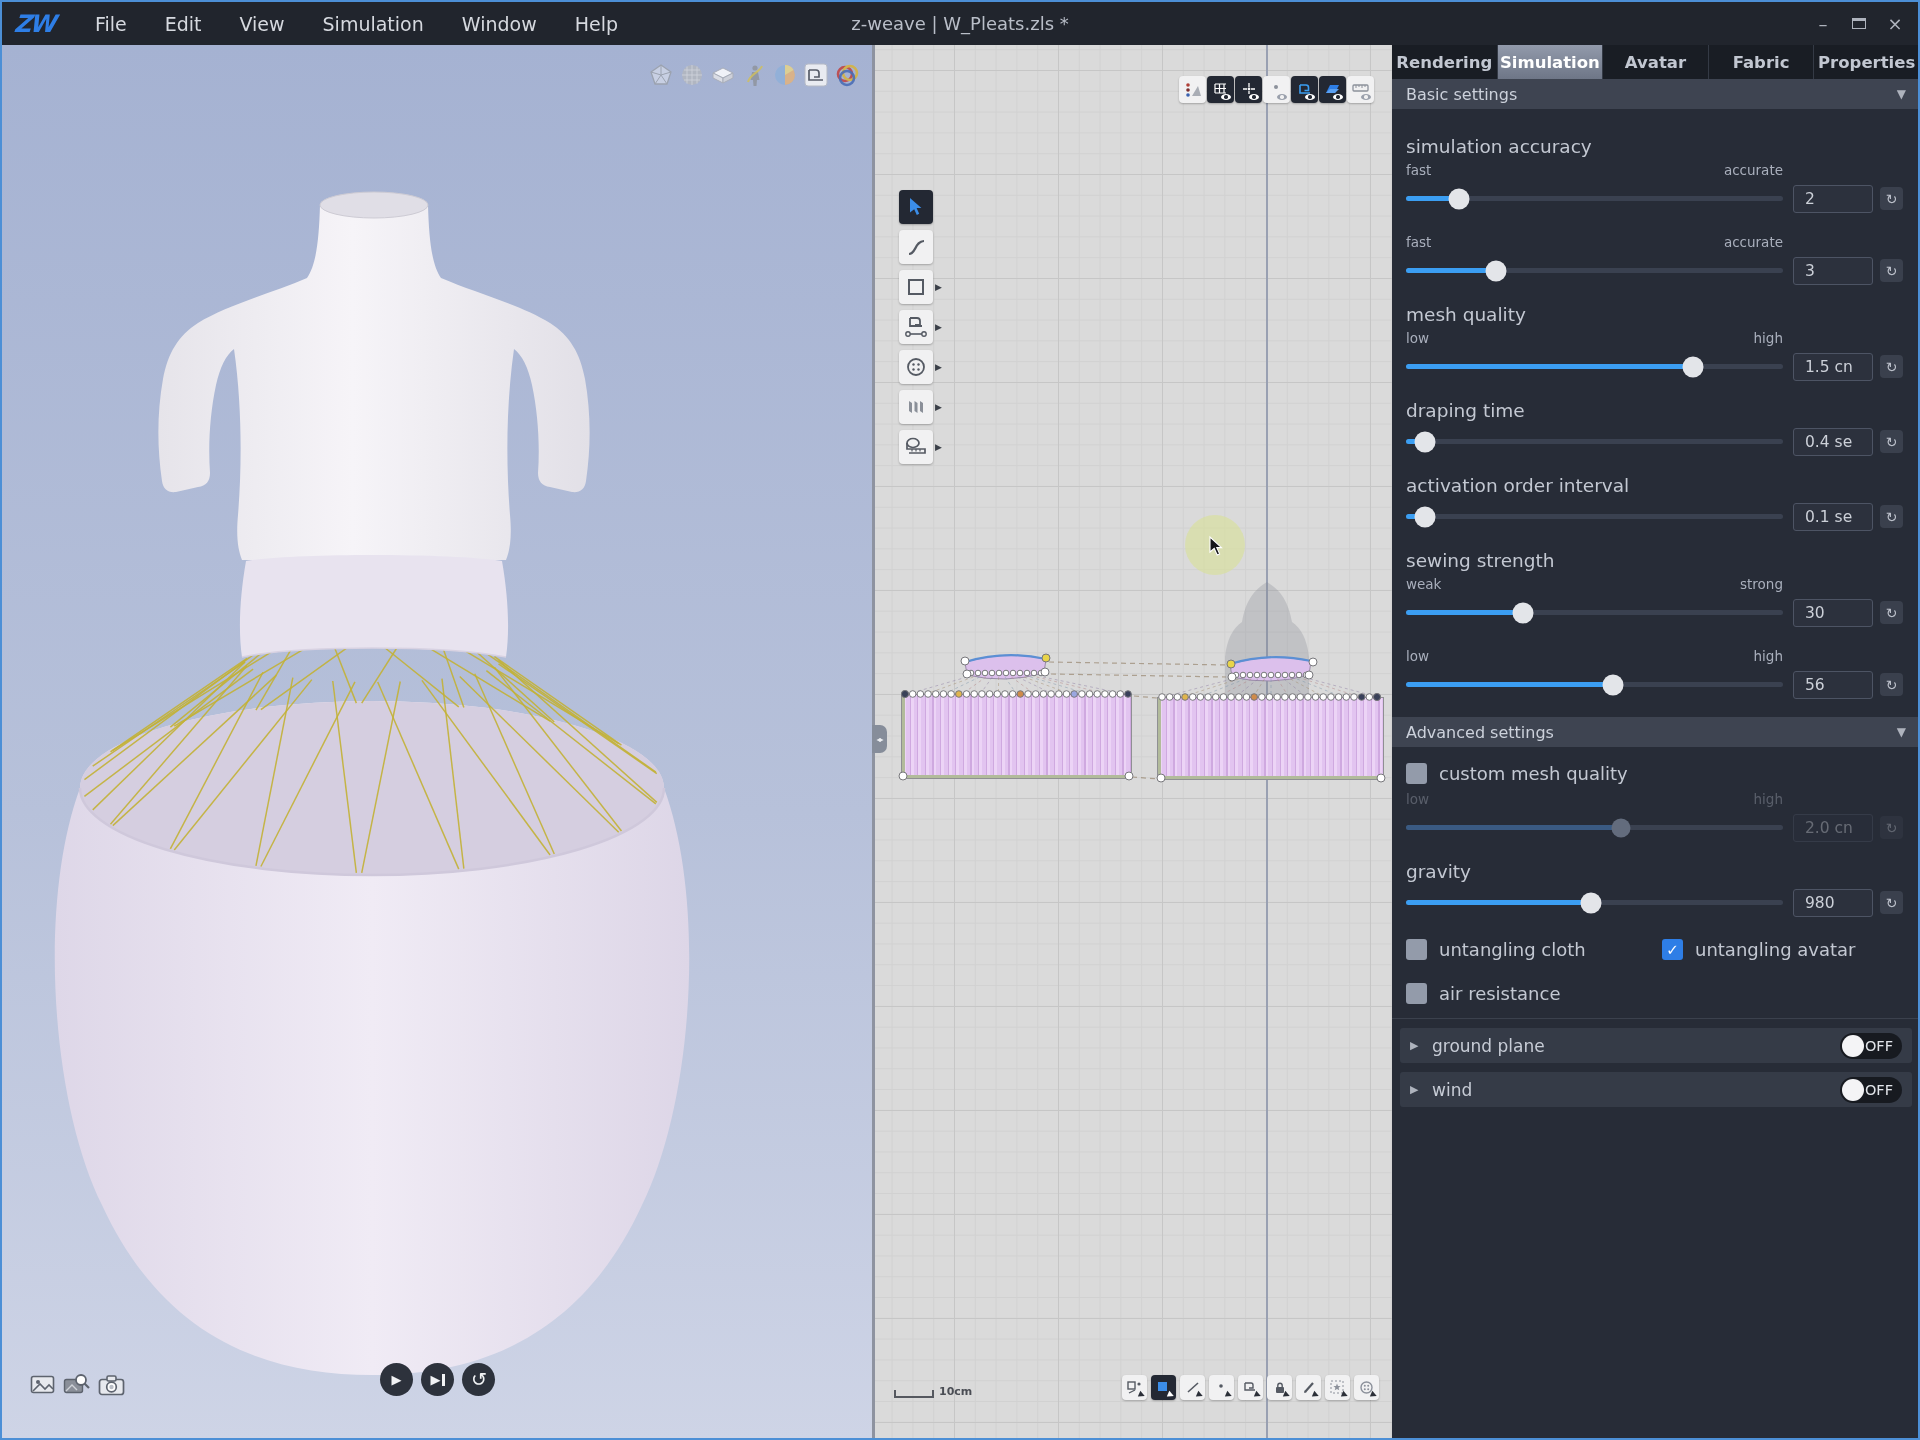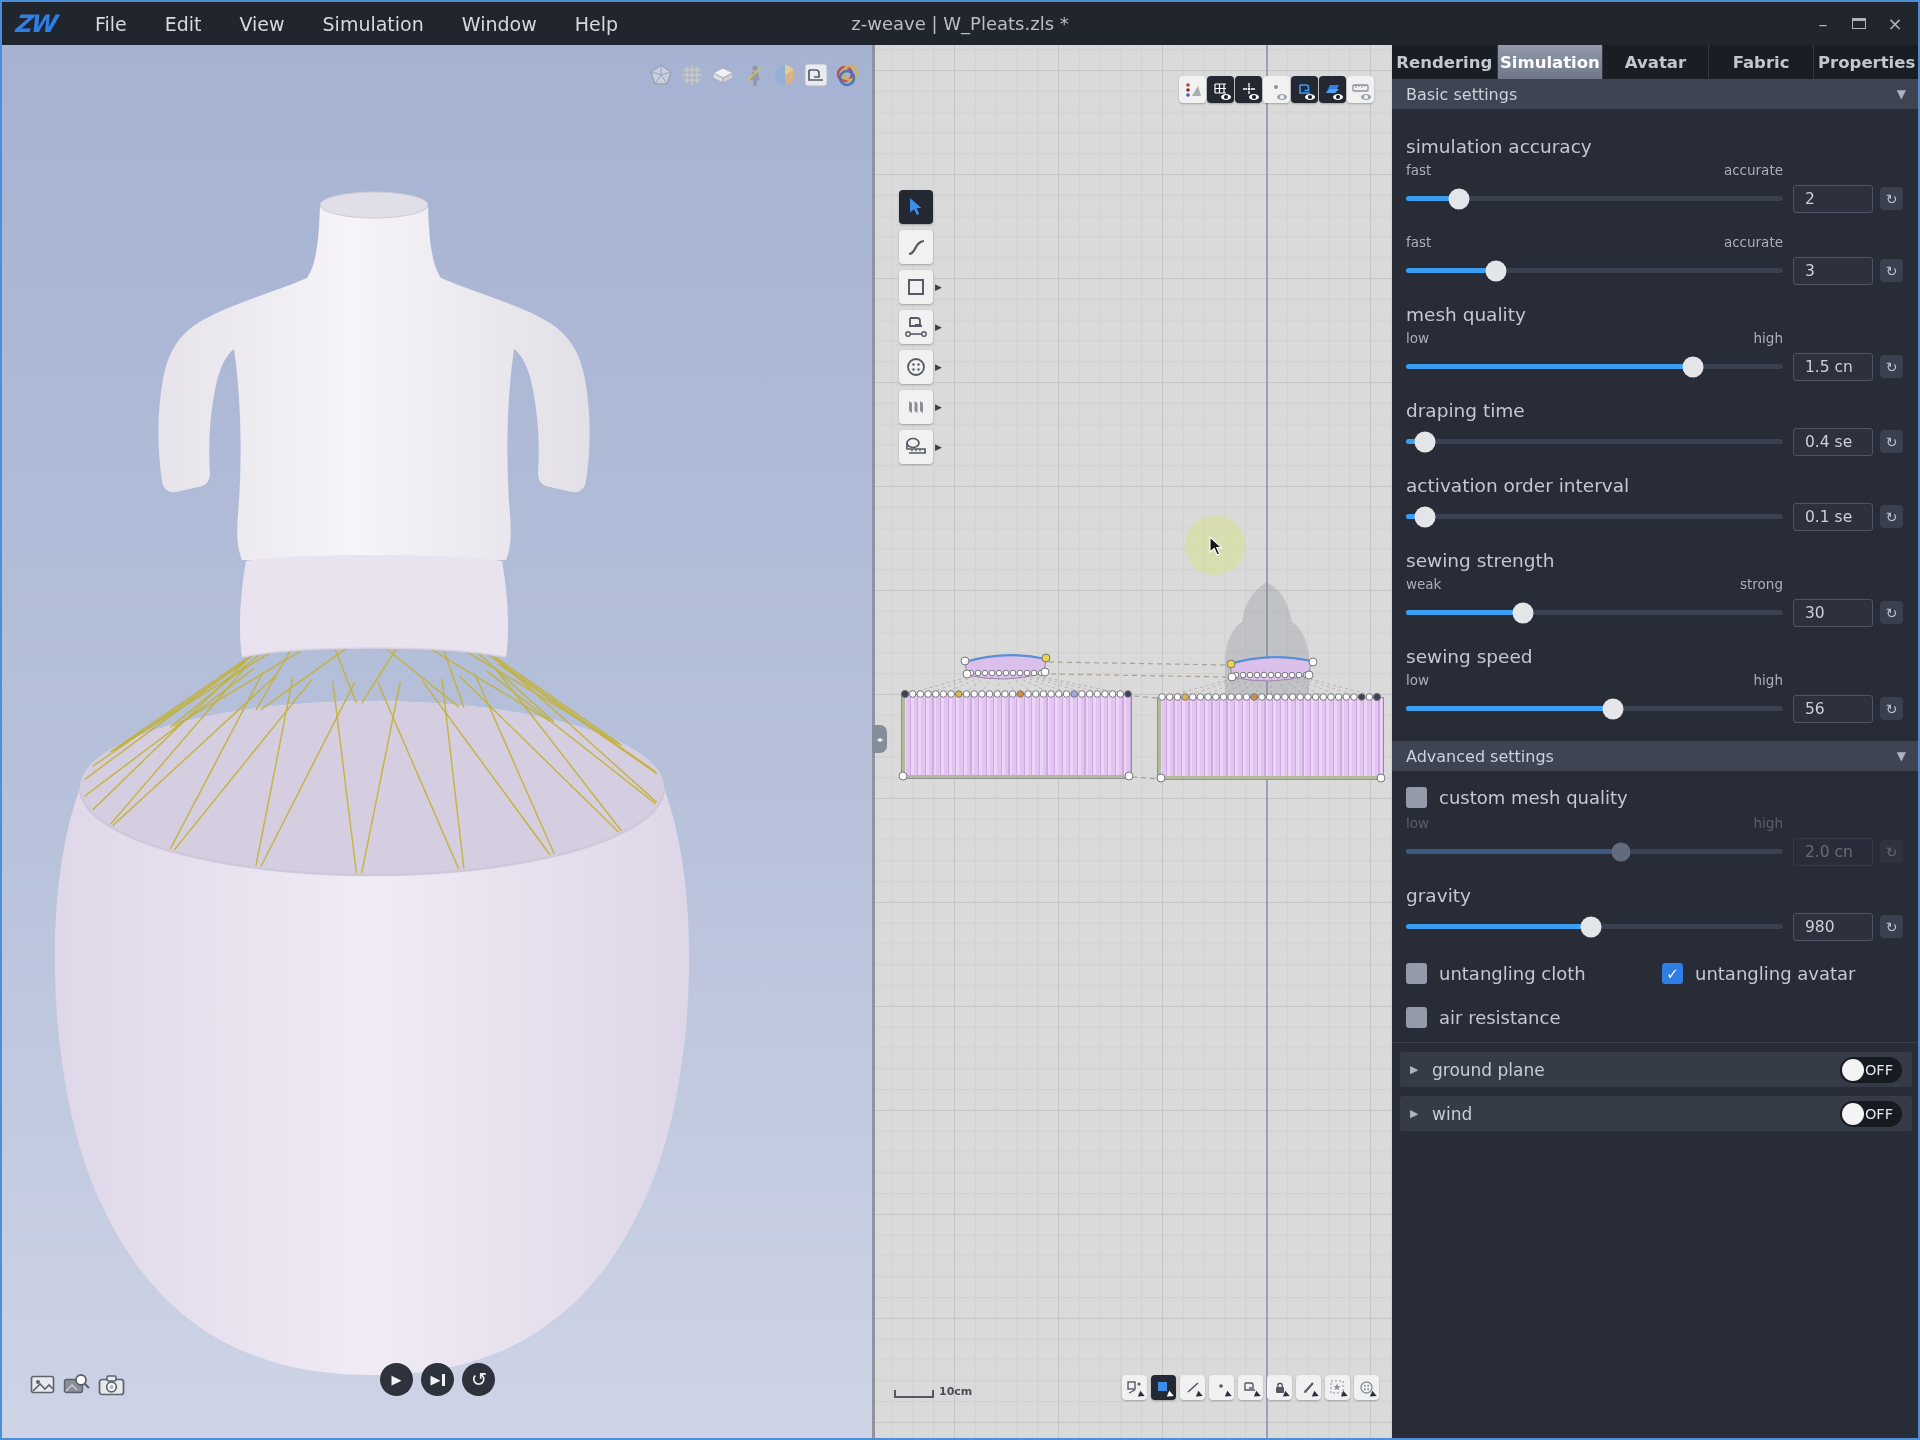--- a/index.html
+++ b/index.html
@@ -699,21 +699,20 @@
         <div class="track" style="--frac: 0.31;">
             <div class="fill"></div>
             <div class="thumb"></div>
           </div>
         <div class="val">30</div>
         <div class="rst">↻</div>
       </div>
     </div>
 
     <div class="srow">
-      <div class="stitle">sewing speed</div>
       <div class="slabels">
           <span>low</span>
           <span>high</span>
         </div>
       <div class="sctrl">
         <div class="track" style="--frac: 0.55;">
             <div class="fill"></div>
             <div class="thumb"></div>
           </div>
         <div class="val">56</div>

